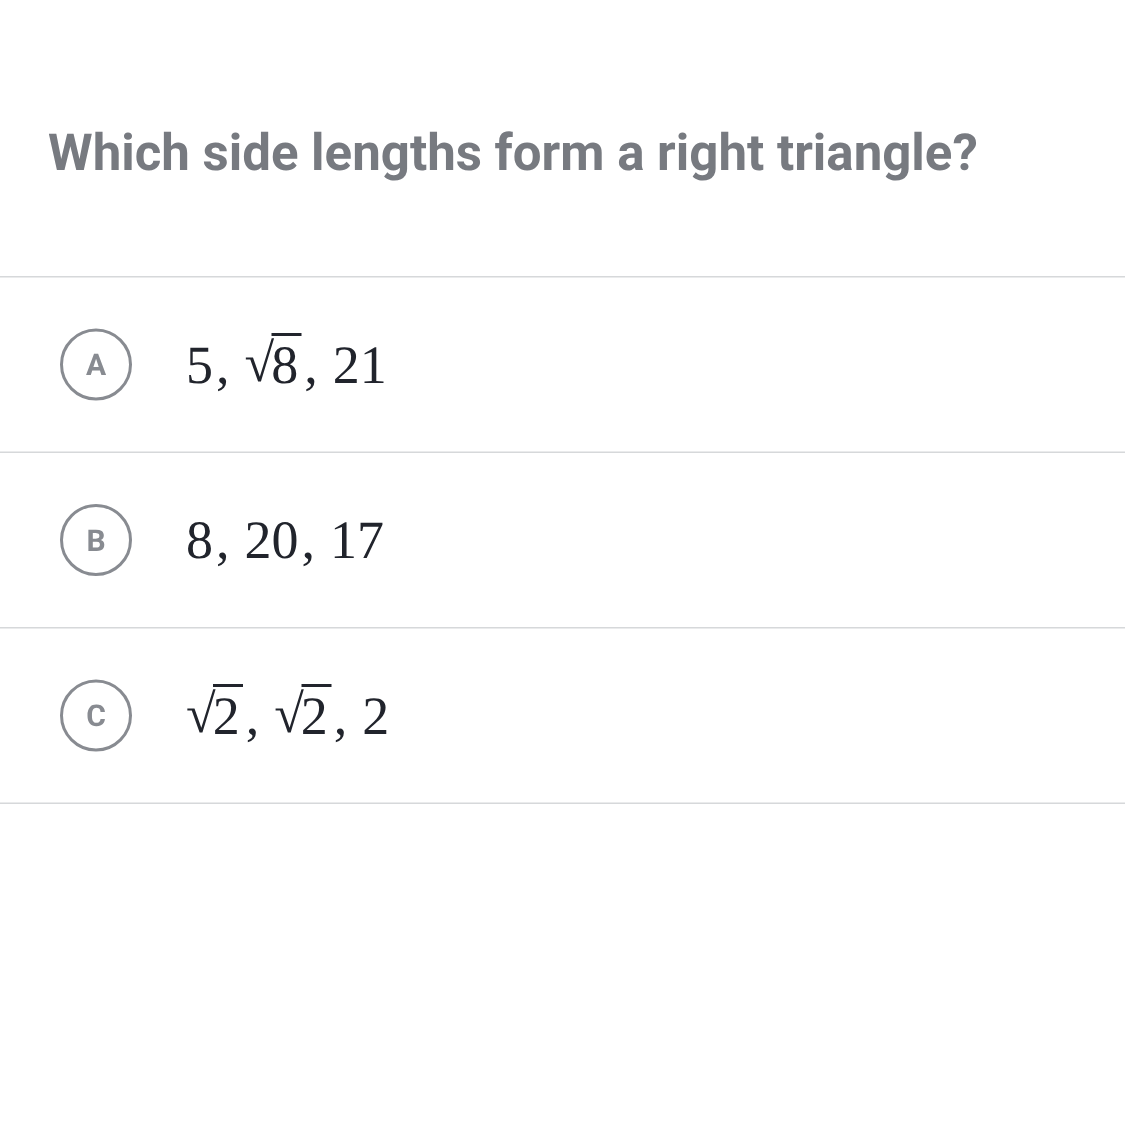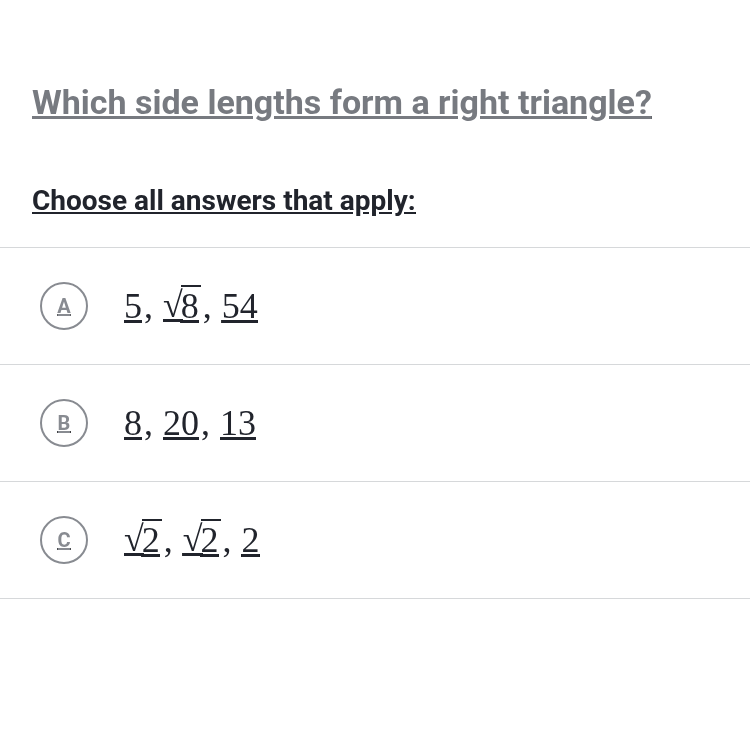--- a/index.html
+++ b/index.html
@@ -1,19 +1,18 @@
 <!DOCTYPE html>
 <html><head>
   <meta charset="utf-8">
   <style>
     * {
       margin: 0;
       padding: 0;
       box-sizing: border-box;
-      text-decoration: underline;
     }
     body {
       font-family: -apple-system, BlinkMacSystemFont, "Segoe UI", Roboto, Helvetica, Arial, sans-serif;
       background: #ffffff;
       width: 750px;
       height: 750px;
       overflow: hidden;
     }
     .container {
       padding: 80px 0 0 0;
@@ -84,45 +83,44 @@
     }
     .comma {
       margin-right: 8px;
     }
   </style>
 </head>
 <body>
 
 <div class="container">
   <h1 class="question">Which side lengths form a right triangle?</h1>
-  <div class="instruction">Choose all answers that apply:</div>
   <div class="options">
 
     <div class="option">
       <div class="option-letter">A</div>
       <div class="option-text">
         <span>5</span>
           <span class="comma">,</span>
         <span class="sqrt-wrapper">
             <span class="radical">√</span>
             <span class="radicand">8</span>
           </span>
           <span class="comma">,</span>
-        <span>54</span>
+        <span>21</span>
       </div>
     </div>
 
     <div class="option">
       <div class="option-letter">B</div>
       <div class="option-text">
         <span>8</span>
           <span class="comma">,</span>
         <span>20</span>
           <span class="comma">,</span>
-        <span>13</span>
+        <span>17</span>
       </div>
     </div>
 
     <div class="option">
       <div class="option-letter">C</div>
       <div class="option-text">
         <span class="sqrt-wrapper">
             <span class="radical">√</span>
             <span class="radicand">2</span>
           </span>

